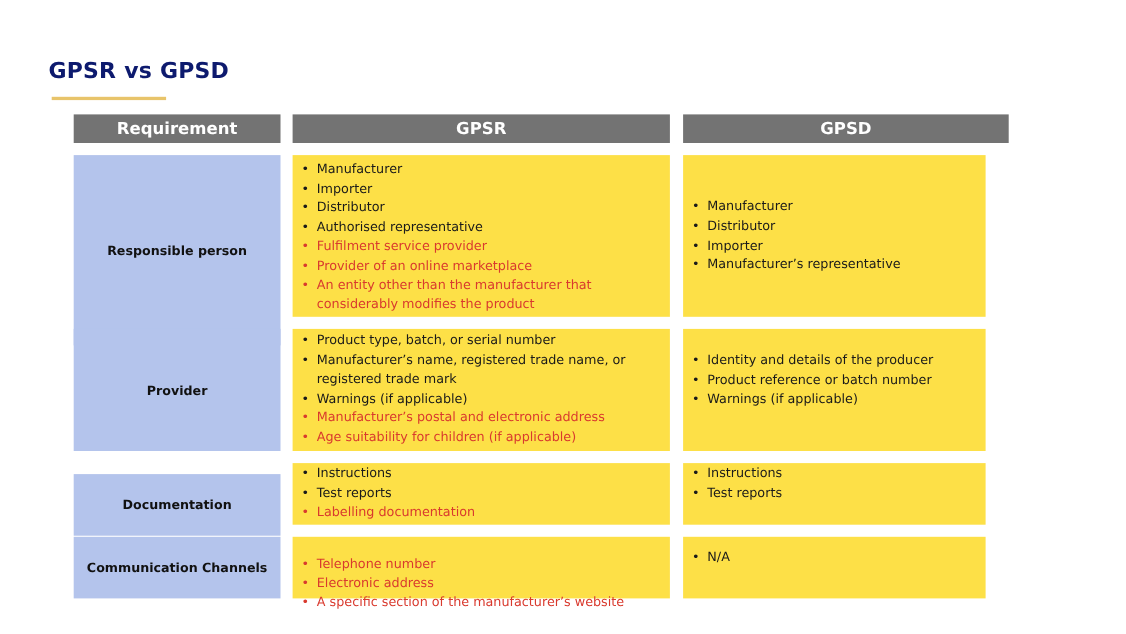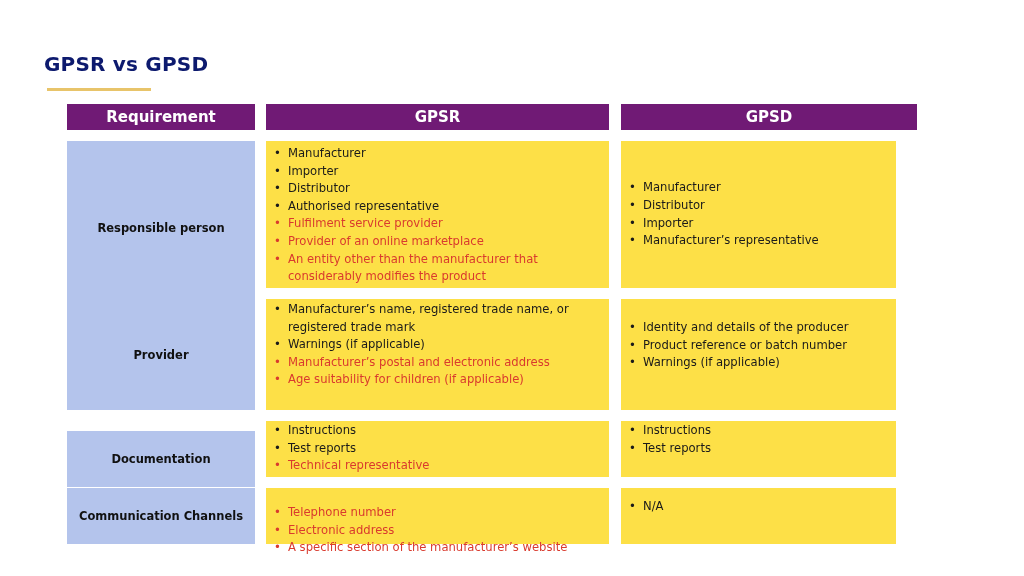--- a/index.html
+++ b/index.html
@@ -8,21 +8,21 @@
       font-family: "DejaVu Sans", "Liberation Sans", sans-serif;
     }
     .title {
       position: absolute; left: 44px; top: 52px; margin: 0;
       font-size: 20px; font-weight: bold; color: #0d1a6e; letter-spacing: 0.2px;
     }
     .title-underline {
       position: absolute; left: 47px; top: 88px; width: 104px; height: 3px; background: #e8c46a;
     }
     .hdr {
-      position: absolute; top: 104px; height: 26px; background: #701a75; color: #ffffff;
+      position: absolute; top: 104px; height: 26px; background: #737373; color: #ffffff;
       font-weight: bold; font-size: 15px; display: flex; align-items: center; justify-content: center;
     }
     .req-cell {
       position: absolute; left: 67px; width: 188px; background: #b4c4ec;
       display: flex; align-items: center; justify-content: center;
       font-size: 11.5px; font-weight: bold; color: #111; text-align: center;
     }
     .cell {
       position: absolute; background: #fde047; box-sizing: border-box;
       display: flex; align-items: center;
@@ -67,40 +67,41 @@
     <li>Manufacturer</li>
     <li>Distributor</li>
     <li>Importer</li>
     <li>Manufacturer’s representative</li>
   </ul>
 </div>
 
 <div class="req-cell" style="top:299px;height:111px;">Provider</div>
 <div class="cell col-gpsr top" style="top:299px;height:111px;padding-top:2px;">
   <ul>
+    <li>Product type, batch, or serial number</li>
     <li style="width:300px;">Manufacturer’s name, registered trade name, or registered trade mark</li>
     <li>Warnings (if applicable)</li>
     <li class="red">Manufacturer’s postal and electronic address</li>
     <li class="red">Age suitability for children (if applicable)</li>
   </ul>
 </div>
 <div class="cell col-gpsd top" style="top:299px;height:111px;padding-top:20px;">
   <ul>
     <li>Identity and details of the producer</li>
     <li>Product reference or batch number</li>
     <li>Warnings (if applicable)</li>
   </ul>
 </div>
 
 <div class="req-cell" style="top:431px;height:56px;">Documentation</div>
 <div class="cell col-gpsr top" style="top:421px;height:56px;padding-top:1px;">
   <ul>
     <li>Instructions</li>
     <li>Test reports</li>
-    <li class="red">Technical representative</li>
+    <li class="red">Labelling documentation</li>
   </ul>
 </div>
 <div class="cell col-gpsd top" style="top:421px;height:56px;padding-top:1px;">
   <ul>
     <li>Instructions</li>
     <li>Test reports</li>
   </ul>
 </div>
 
 <div class="req-cell" style="top:488px;height:56px;">Communication Channels</div>

